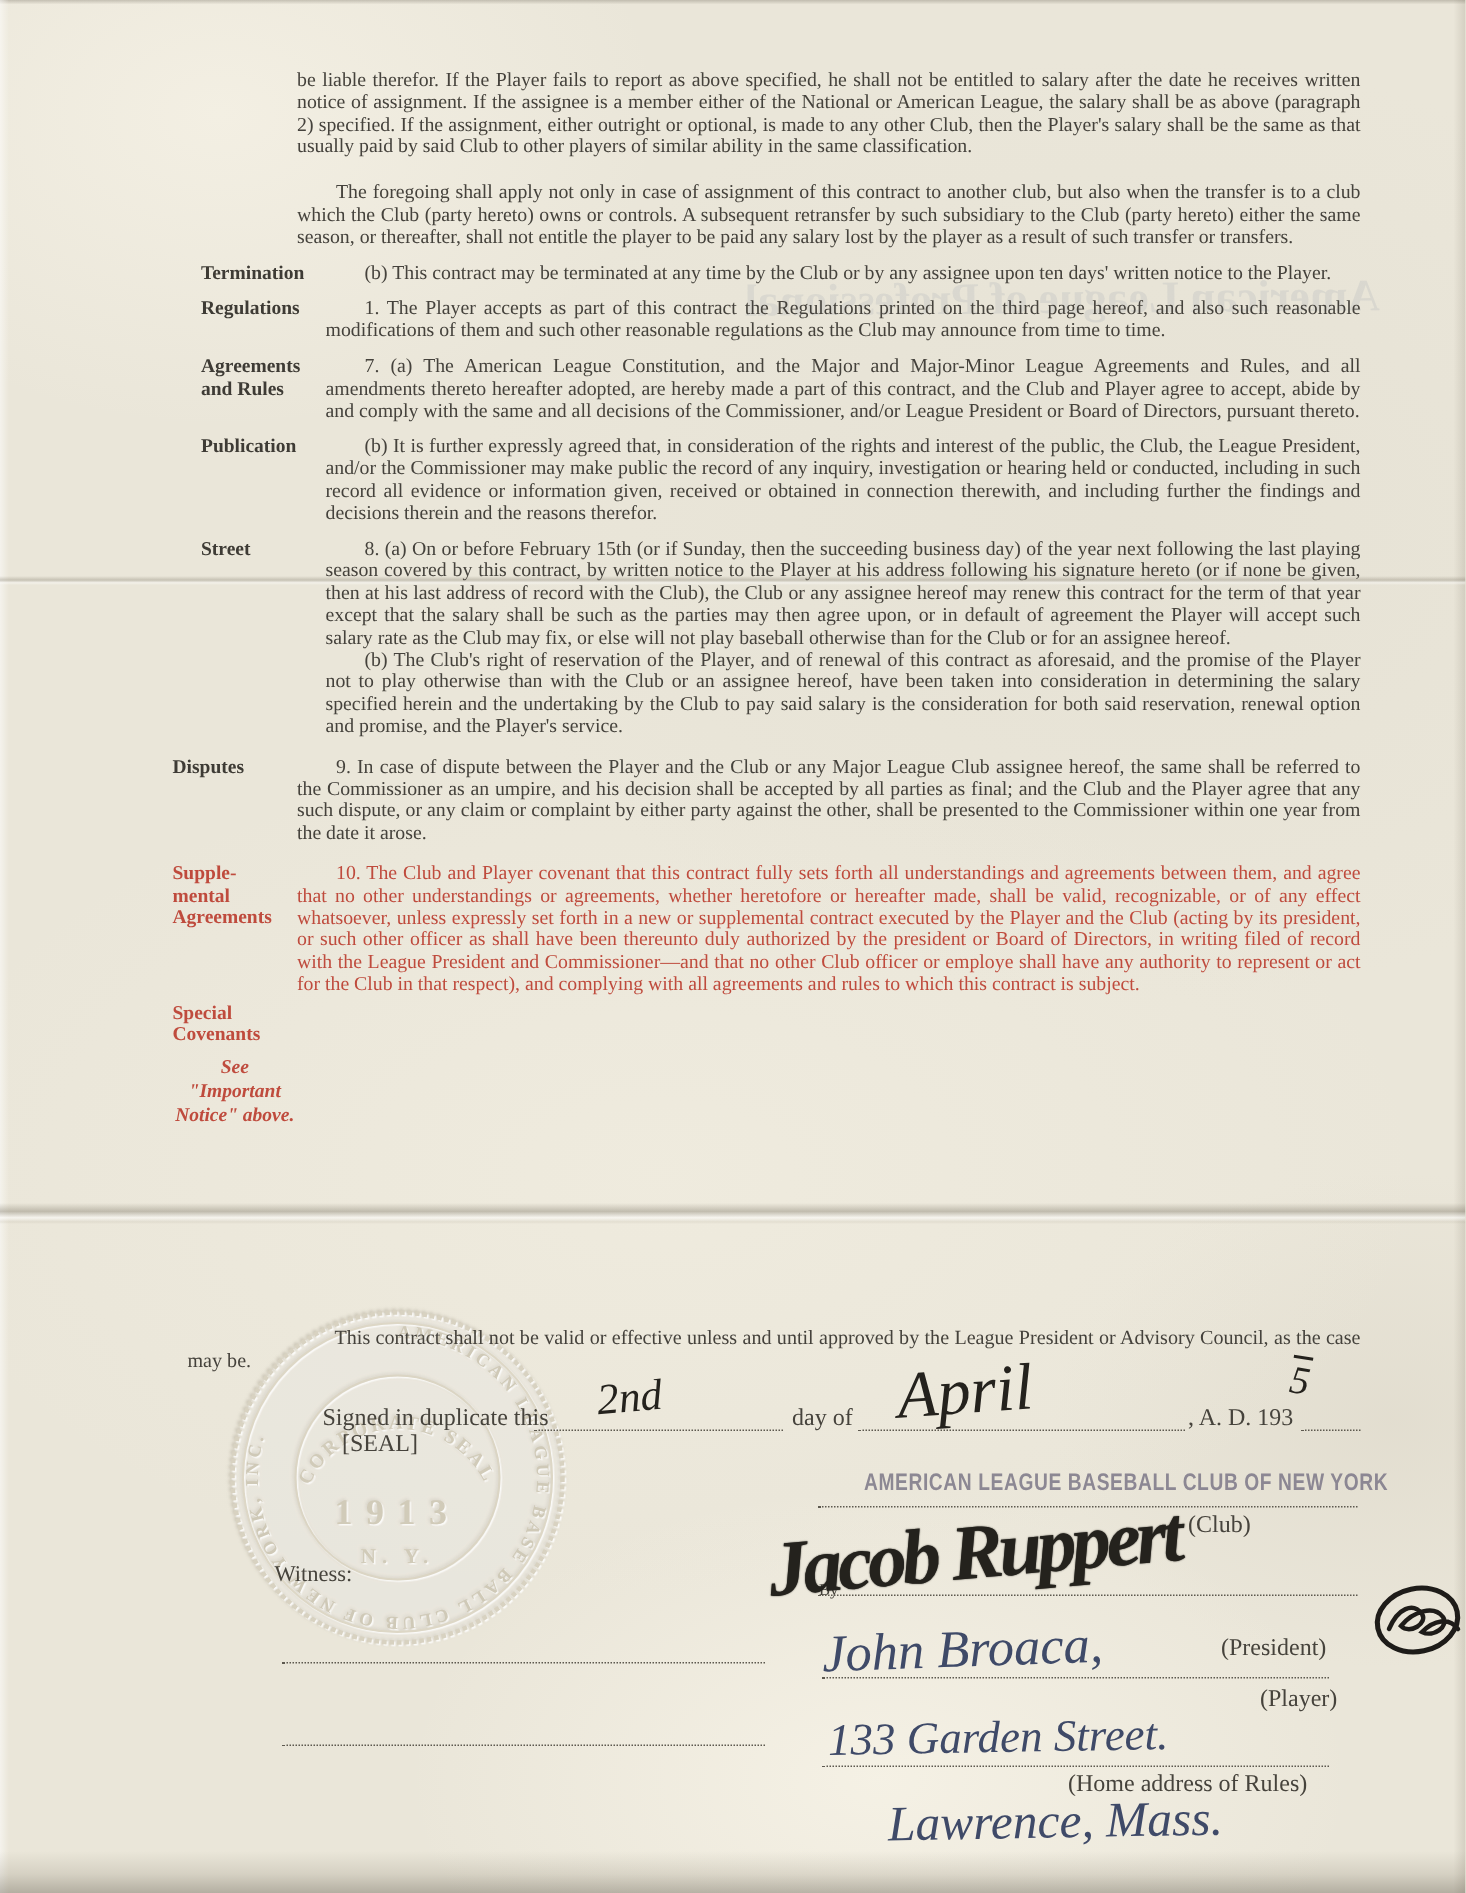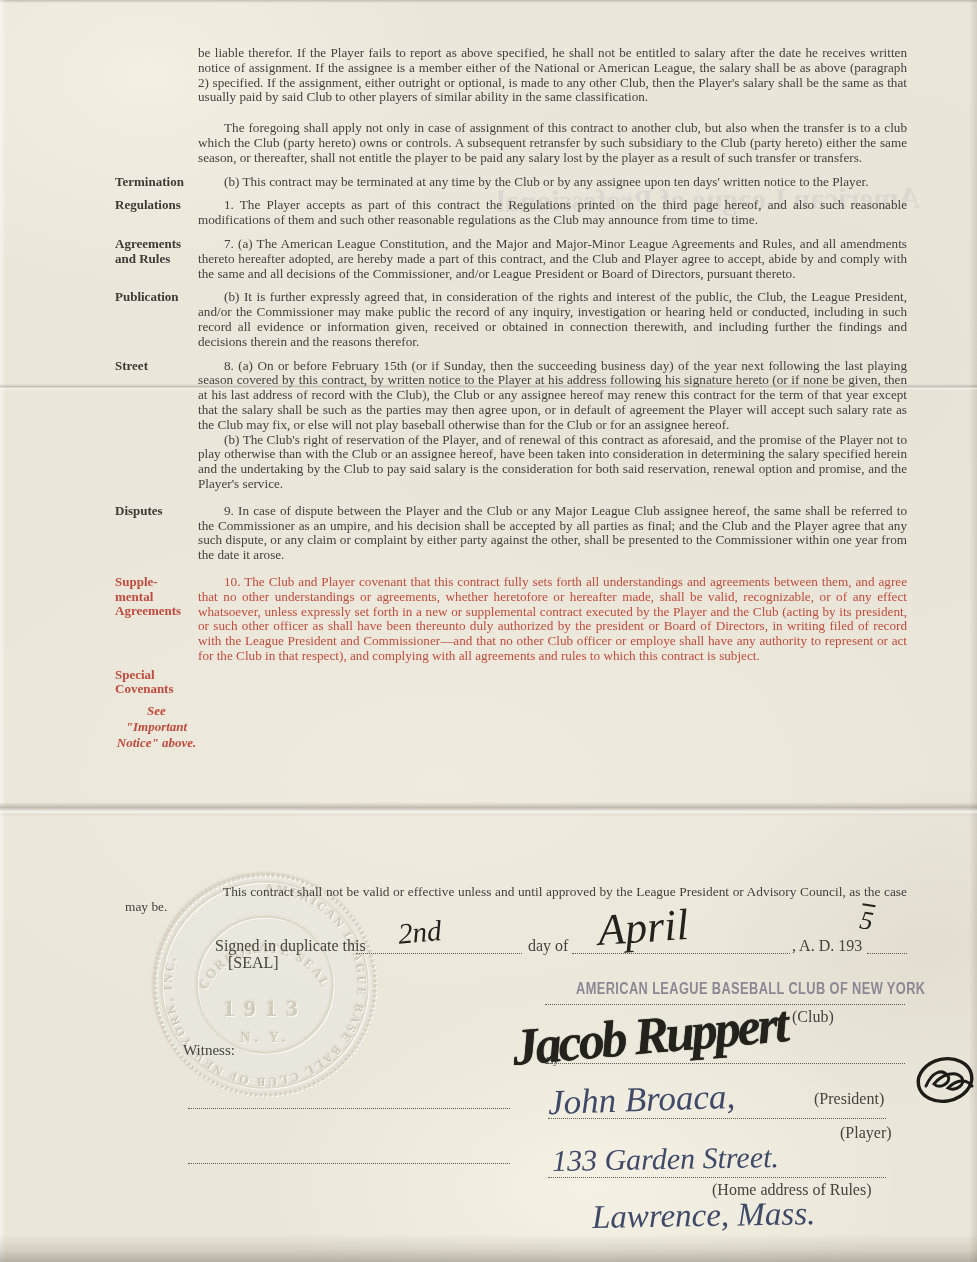--- a/index.html
+++ b/index.html
@@ -27,21 +27,21 @@
     font-size:30px;font-weight:bold;color:rgba(86,108,140,.10);white-space:nowrap;z-index:1;}
   
   .flow{position:absolute;left:115px;top:46px;width:792px;z-index:10;color:#45423c;}
   .sect{display:flex;margin-top:0;}
   .sect .lbl{width:83px;flex:0 0 83px;font-weight:bold;font-size:13px;line-height:14.6px;color:#3e3b35;}
   .sect .bod{width:709px;font-size:13.2px;line-height:14.8px;text-align:justify;}
   .sect .bod p{margin:0;}
   .sect .bod p.ind{text-indent:26px;}
   .sect.red .lbl,.sect.red .bod{color:#bf4b3d;}
   .note{font-style:italic;font-size:13px;text-align:center;margin-top:6px;line-height:16px;color:#bf4b3d;}
-  .mt1{margin-top:16px;} .mt2{margin-top:9px;} .mt3{margin-top:12px;} .mt4{margin-top:4px;}
+  .mt1{margin-top:16px;} .mt2{margin-top:9px;margin-left:19px;} .mt3{margin-top:12px;} .mt4{margin-top:4px;}
   
   .abs{position:absolute;z-index:20;}
   .approval{left:125px;top:884px;width:782px;font-size:13.4px;line-height:15px;text-align:justify;text-indent:98px;color:#45423c;}
   .ptxt{font-size:16px;color:#46433c;white-space:nowrap;}
   .dots{border-bottom:1.6px dotted #5d594f;height:0;}
   .hw{font-style:italic;white-space:nowrap;z-index:25;}
   .ink{color:#3f4a68;}
   .pen{color:#24221d;}
   .stamp{left:576px;top:980px;font-family:"Liberation Sans",sans-serif;font-weight:bold;font-size:16px;
     letter-spacing:.5px;color:#85808e;transform:scaleX(.8);transform-origin:left;white-space:nowrap;opacity:.92;z-index:15;}

